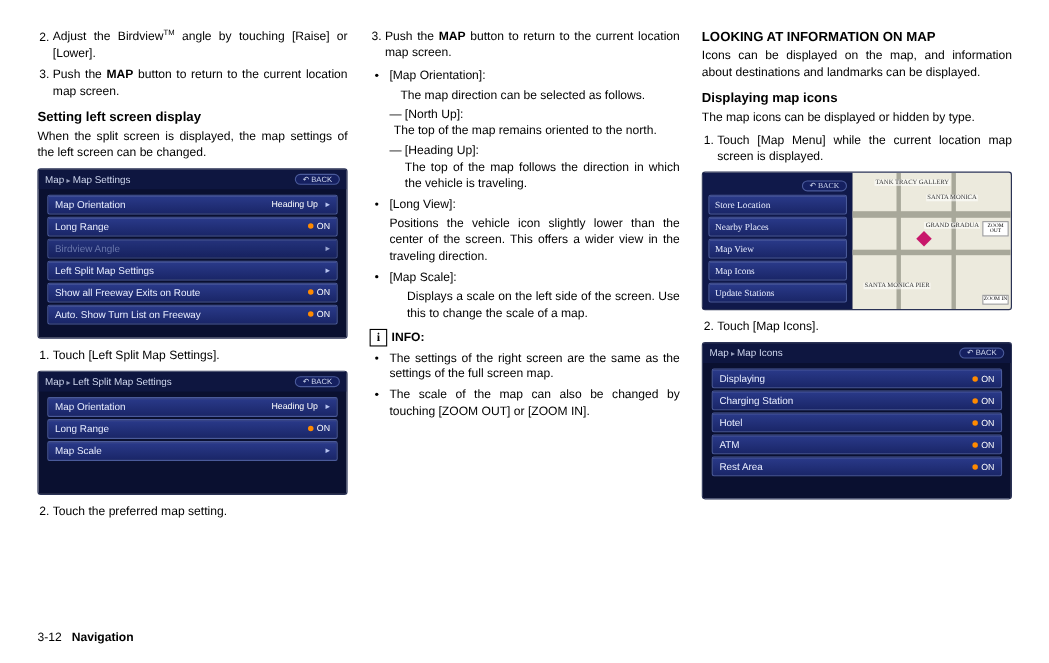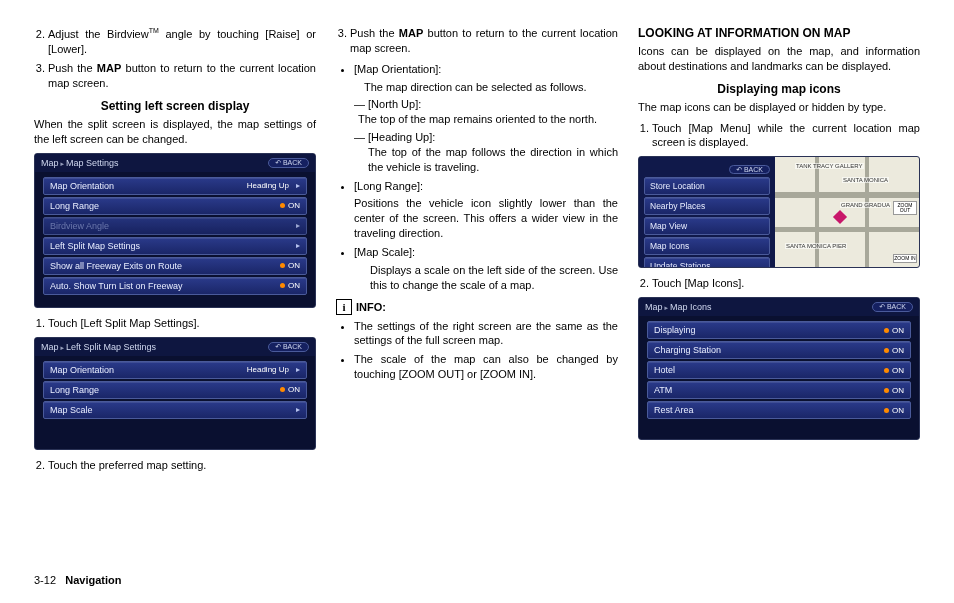--- a/index.html
+++ b/index.html
@@ -12,21 +12,21 @@
     width: 954px;
     box-sizing: border-box;
   }
   .page {
     column-count: 3;
     column-gap: 20px;
     column-fill: auto;
     height: 530px;
   }
   p { margin: 0 0 6px 0; line-height: 1.35; text-align: justify; }
-  h2 { font-size: 12px; font-weight: bold; margin: 8px 0 4px 0; text-align: center; }
+  h2 { font-size: 12px; font-weight: bold; margin: 8px 0 4px 0; }
   h1 { font-size: 12px; font-weight: bold; margin: 0 0 4px 0; text-transform: uppercase; }
   ol { margin: 0 0 6px 14px; padding: 0; }
   ol li { margin-bottom: 5px; text-align: justify; line-height: 1.35; }
   ul.bullets { list-style: disc; margin: 0 0 6px 18px; padding: 0; }
   ul.bullets > li { margin-bottom: 4px; line-height: 1.35; text-align: justify; }
   .sub { margin-left: 10px; margin-top: 3px; }
   .dash { margin-left: 0; }
   .dash::before { content: "— "; }
   sup { font-size: 7px; vertical-align: super; }
 
@@ -77,21 +77,22 @@
     gap: 3px;
     color: #fff;
     font-size: 8px;
   }
   .dot { width: 5px; height: 5px; border-radius: 50%; background: #ff8a00; display: inline-block; }
   .chev { color: #b8c4f0; font-size: 8px; margin-left: 4px; }
   .crumb-sep { font-size: 7px; opacity: 0.7; margin: 0 2px; }
 
   .map-box {
     display: flex;
-    height: 110px;
+    height: 124px;
+    font-family: Liberation Serif, serif;
   }
   .map-menu {
     width: 45%;
     background: #10194a;
     padding: 5px 5px;
   }
   .map-menu .ui-row { font-size: 8.5px; padding: 3px 5px; }
   .map-art {
     flex: 1;
     position: relative;
@@ -225,21 +226,21 @@
       <span>[Map Orientation]:</span>
       <div class="sub"><span>The map direction can be selected as follows.</span></div>
       <div class="sub dash"><span>[North Up]:</span>
         <div style="margin-left:4px"><span>The top of the map remains oriented to the north.</span></div>
       </div>
       <div class="sub dash"><span>[Heading Up]:</span>
         <div style="margin-left:14px"><span>The top of the map follows the direction in which the vehicle is traveling.</span></div>
       </div>
     </li>
     <li>
-      <span>[Long Range]:</span>
+      <span>[Long View]:</span>
       <div class="sub" style="margin-left:0; margin-top:3px"><span>Positions the vehicle icon slightly lower than the center of the screen. This offers a wider view in the traveling direction.</span></div>
     </li>
     <li>
       <span>[Map Scale]:</span>
       <div class="sub" style="margin-left:16px; margin-top:3px"><span>Displays a scale on the left side of the screen. Use this to change the scale of a map.</span></div>
     </li>
   </ul>
 
   <div class="info-hdr">
     <span class="info-icon">i</span>

